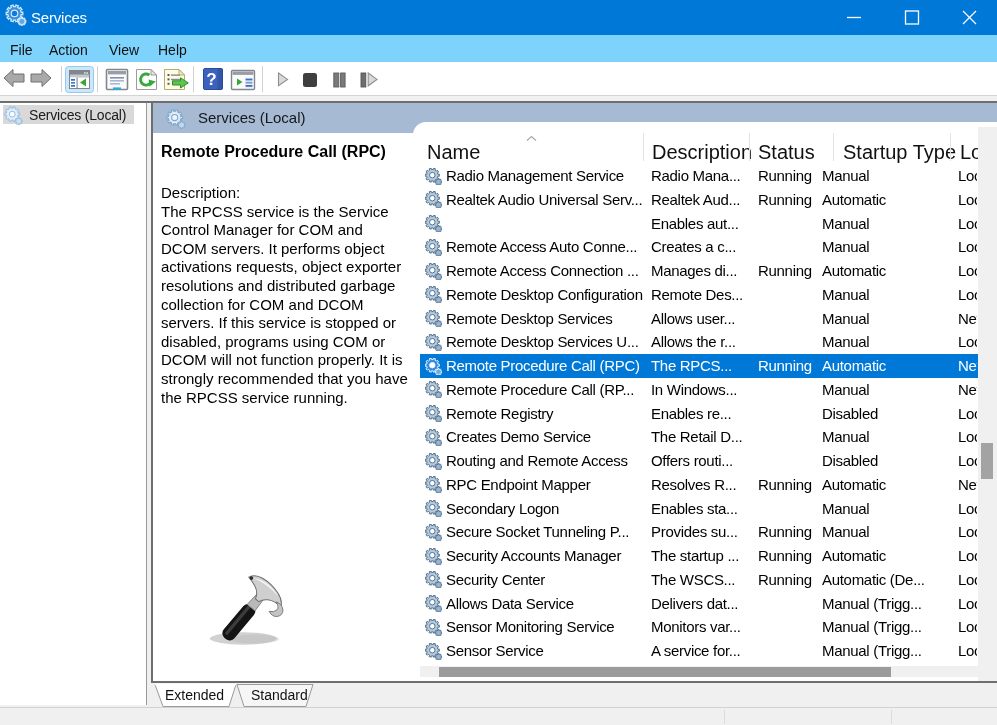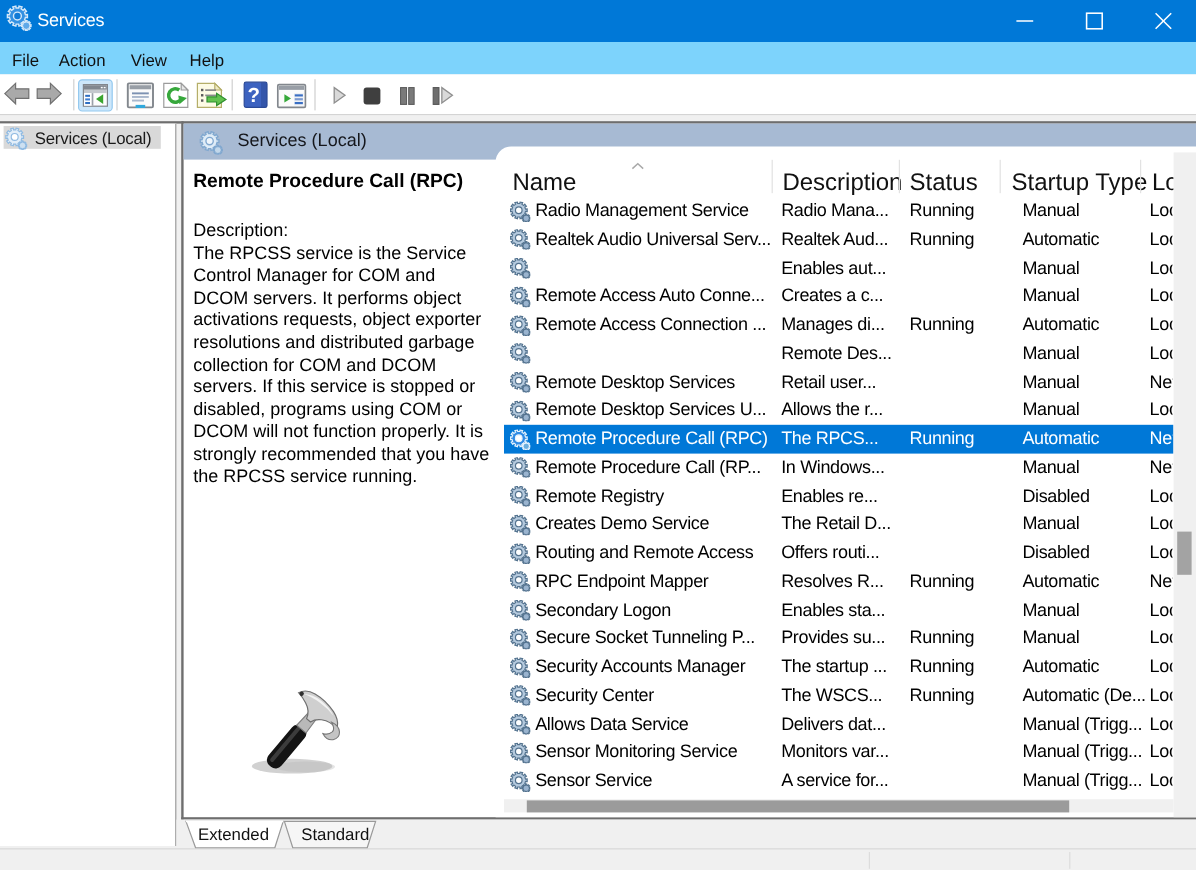--- a/index.html
+++ b/index.html
@@ -34,21 +34,21 @@
   #desc-title{font-size:16px;font-weight:bold;letter-spacing:0px;}
   #desc-body{font-size:15px;line-height:18.6px;}
   
   #hdrrow{left:267px;top:30px;width:558px;height:30px;background:#fff;font-size:20px;color:#111;overflow:hidden;white-space:nowrap;}
   .hsep{position:absolute;top:0px;width:1px;height:28px;background:#e2e2e2;}
   #rows{left:267px;top:61px;width:558px;height:501px;overflow:hidden;font-size:15px;color:#000;letter-spacing:-0.3px;}
   .row{position:absolute;height:23.75px;left:0;width:558px;}
   .row .nm{position:absolute;left:26px;top:3px;white-space:nowrap;}
   .row .ds{position:absolute;left:231px;top:3px;white-space:nowrap;width:100px;overflow:hidden;}
   .row .st{position:absolute;left:338px;top:3px;white-space:nowrap;}
-  .row .su{position:absolute;left:432px;top:3px;white-space:nowrap;width:112px;overflow:hidden;}
+  .row .su{position:absolute;left:402px;top:3px;white-space:nowrap;width:112px;overflow:hidden;}
   .row .lo{position:absolute;left:538px;top:3px;white-space:nowrap;width:19px;overflow:hidden;}
   .row .ic{position:absolute;left:5px;top:3.5px;}
   .rowsel{background:#0078d7;color:#fff;}
   
   #vsb{left:825px;top:24px;width:19px;height:554px;background:#f0f0f0;}
   #vthumb{left:3px;top:316px;width:12px;height:36px;background:#a3a3a3;}
   #hsb{left:267px;top:563px;width:558px;height:11px;background:#f0f0f0;}
   #hthumb{left:19px;top:1px;width:452px;height:10px;background:#9b9b9b;}
   
   #tabs{top:683px;left:147px;width:850px;height:25px;background:#f0f0f0;padding-left:36px;}
@@ -254,31 +254,32 @@
           <span class="nm">Remote Access Connection ...</span>
           <span class="ds">Manages di...</span>
           <span class="st">Running</span>
           <span class="su">Automatic</span>
           <span class="lo">Local Syste</span>
         </div>
       <div class="row" style="top:118.75px;">
           <svg class="ic" width="17" height="17">
             <use href="#gearbase" style="--f1:#b5cade;--f2:#fdfeff;--f3:#9ab4cf;--s1:#54738f;"></use>
           </svg>
+          <span class="nm">Remote Desktop Configuration</span>
           <span class="ds">Remote Des...</span>
           <span class="st"></span>
           <span class="su">Manual</span>
           <span class="lo">Local Syste</span>
         </div>
       <div class="row" style="top:142.50px;">
           <svg class="ic" width="17" height="17">
             <use href="#gearbase" style="--f1:#b5cade;--f2:#fdfeff;--f3:#9ab4cf;--s1:#54738f;"></use>
           </svg>
           <span class="nm">Remote Desktop Services</span>
-          <span class="ds">Retail user...</span>
+          <span class="ds">Allows user...</span>
           <span class="st"></span>
           <span class="su">Manual</span>
           <span class="lo">Network S</span>
         </div>
       <div class="row" style="top:166.25px;">
           <svg class="ic" width="17" height="17">
             <use href="#gearbase" style="--f1:#b5cade;--f2:#fdfeff;--f3:#9ab4cf;--s1:#54738f;"></use>
           </svg>
           <span class="nm">Remote Desktop Services U...</span>
           <span class="ds">Allows the r...</span>

